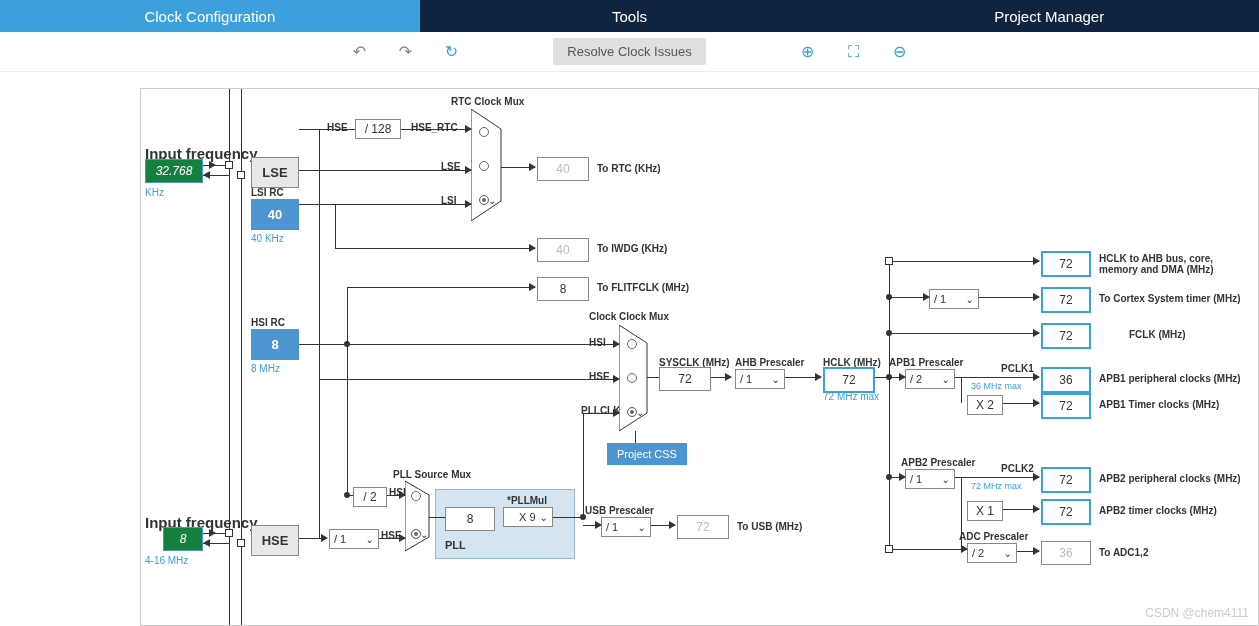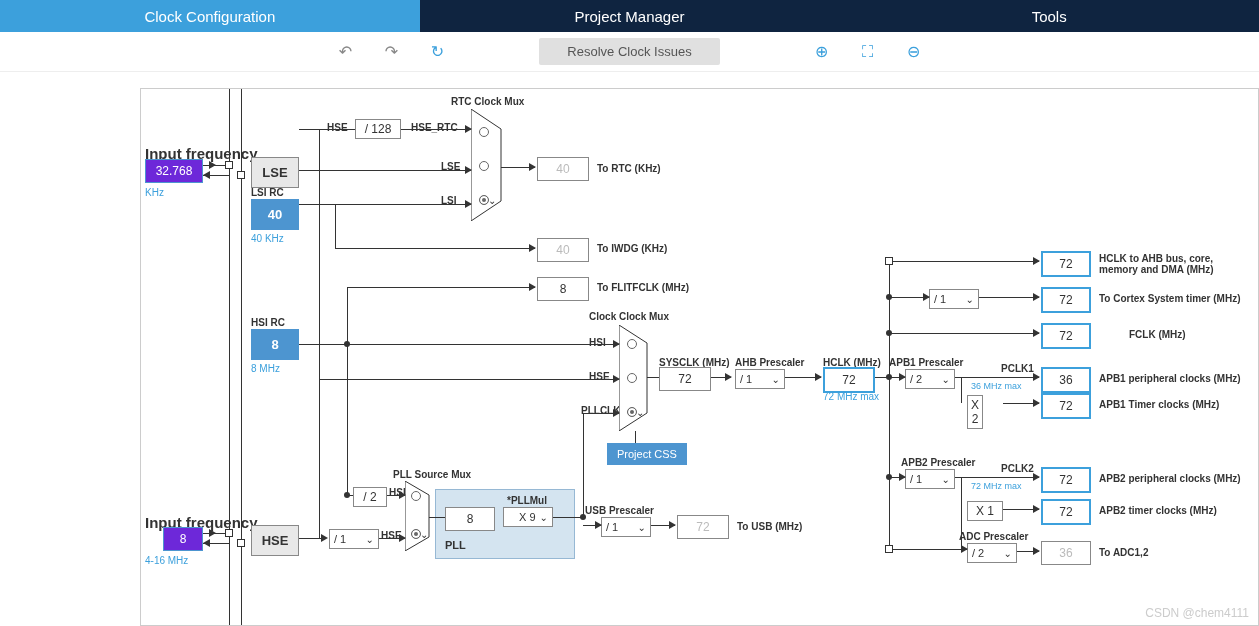--- a/index.html
+++ b/index.html
@@ -3,27 +3,27 @@
 <meta charset="utf-8">
 <style>
 * { box-sizing: border-box; margin:0; padding:0; }
 body { font-family: "Segoe UI", Arial, sans-serif; background:#fff; color:#333; width:1259px; height:626px; overflow:hidden; position:relative;}
 .tabs { display:flex; height:32px; }
 .tab { flex:1; display:flex; align-items:center; justify-content:center; color:#fff; font-size:15px; cursor:pointer; }
 .tab.dark { background:#0f2440; }
 .tab.active { background:#3ca0dc; }
 .toolbar { height:40px; display:flex; align-items:center; justify-content:center; gap:26px; border-bottom:1px solid #eee;}
 .toolbar .icon { width:20px; height:20px; color:#888; cursor:pointer; display:flex; align-items:center; justify-content:center; }
-.resolve { background:#e0e0e0; color:#555; padding:6px 28px; font-size:13px; border-radius:2px; }
+.resolve { background:#e0e0e0; color:#555; padding:6px 14px; font-size:13px; border-radius:2px; }
 .canvas { position:absolute; left:140px; top:88px; right:0; bottom:0; border:1px solid #ccc; background:#fff; }
 .el { position:absolute; font-size:11px; }
 .lbl { font-size:15px; color:#333; font-weight:bold;}
 .sublbl { font-size:10px; color:#3ca0dc; }
 .valbox { border:1px solid #888; text-align:center; padding:4px 0; font-size:12px; background:#fff; }
-.valbox.blue { background:#6d28d9; color:#fff; border-color:#4d95d0; }
+.valbox.blue { background:#15803d; color:#fff; border-color:#4d95d0;font-style:italic; }
 .valbox.outblue { border:2px solid #3ca0dc; }
 .valbox.dis { color:#bbb; }
 .oscbox { border:1px solid #888; background:#e8e8e8; text-align:center; padding:7px 4px; font-weight:bold; font-size:13px; }
 .oscbox.blue { background:#4d95d0; color:#fff; border-color:#4d95d0;}
 .sel { border:1px solid #888; background:#fff; font-size:11px; padding:3px 4px; display:flex; align-items:center; justify-content:space-between; width:50px;}
 .sel::after { content:"⌄"; margin-left:4px; font-size:10px;}
 .btn-css { background:#4d95d0; color:#fff; padding:5px 10px; font-size:11px; }
 .pllarea { background:#d4e4f0; border:1px solid #96b8d4; }
 .muxlabel { font-size:10px; font-weight:bold; }
 .outlabel { font-size:10px; font-weight:bold; }
@@ -37,22 +37,22 @@
 .hline { position:absolute; height:1px; background:#333;}
 .arrowr { position:absolute; width:0; height:0; border-top:4px solid transparent; border-bottom:4px solid transparent; border-left:7px solid #333; margin-top:-4px;}
 .arrowl { position:absolute; width:0; height:0; border-top:4px solid transparent; border-bottom:4px solid transparent; border-right:7px solid #333; margin-top:-4px;}
 .flbl { position:absolute; font-size:10px; font-weight:bold; color:#333;}
 </style>
 </head>
 <body>
 
 <div class="tabs">
   <div class="tab active">Clock Configuration</div>
+  <div class="tab dark">Tools</div>
   <div class="tab dark">Project Manager</div>
-  <div class="tab dark">Tools</div>
 </div>
 
 <div class="toolbar">
   <span class="icon">↶</span>
   <span class="icon">↷</span>
   <span class="icon" style="color:#3ca0dc;">↻</span>
   <span style="width:40px"></span>
   <span class="resolve">Resolve Clock Issues</span>
   <span style="width:40px"></span>
   <span class="icon" style="color:#3ca0dc;">⊕</span>
@@ -221,21 +221,21 @@
   <div class="vline" style="left:748px; top:172px; height:288px;"></div>
 
   <div class="flbl" style="left:748px; top:268px;">APB1 Prescaler</div>
   <div class="el sel" style="left:764px; top:280px;">
       <span>/ 2</span>
     </div>
   <div class="hline" style="left:748px; top:288px; width:16px;"></div>
   <div class="arrowr" style="left:758px; top:288px;"></div>
   <div class="node" style="left:748px; top:288px;"></div>
 
-  <div class="el valbox" style="left:826px; top:306px; width:16px; padding:2px 0;">X 2</div>
+  <div class="el valbox" style="left:826px; top:306px; width:36px; padding:2px 0;">X 2</div>
 
   <div class="el sel" style="left:788px; top:200px;">
       <span>/ 1</span>
     </div>
   <div class="hline" style="left:748px; top:208px; width:40px;"></div>
   <div class="arrowr" style="left:782px; top:208px;"></div>
   <div class="node" style="left:748px; top:208px;"></div>
 
   <div class="flbl" style="left:760px; top:368px;">APB2 Prescaler</div>
   <div class="el sel" style="left:764px; top:380px;">

